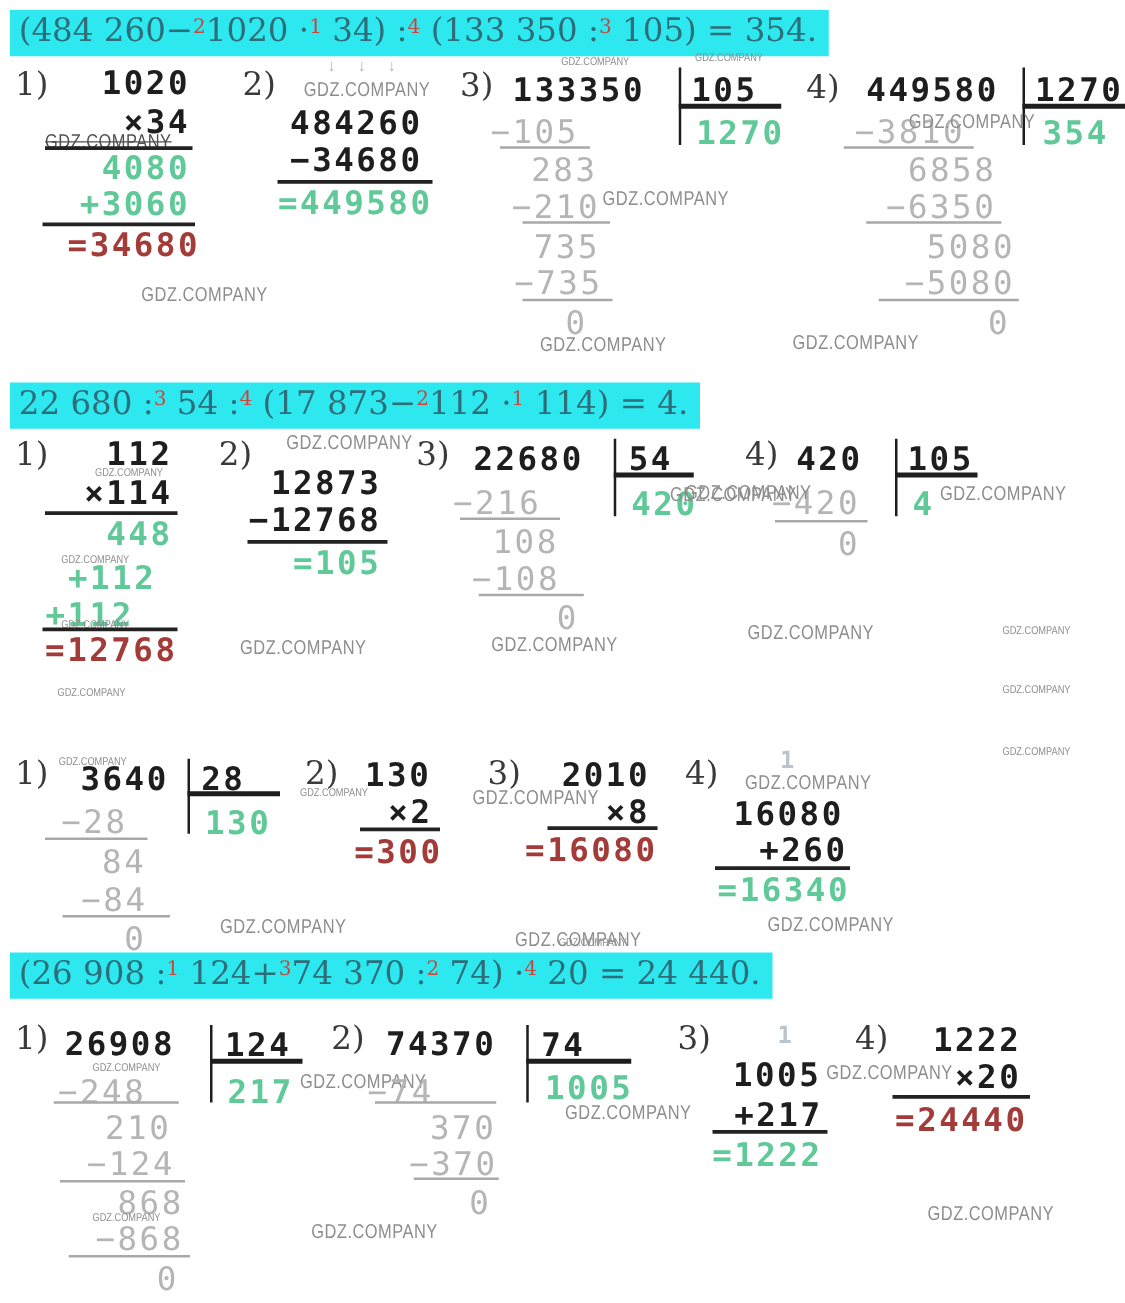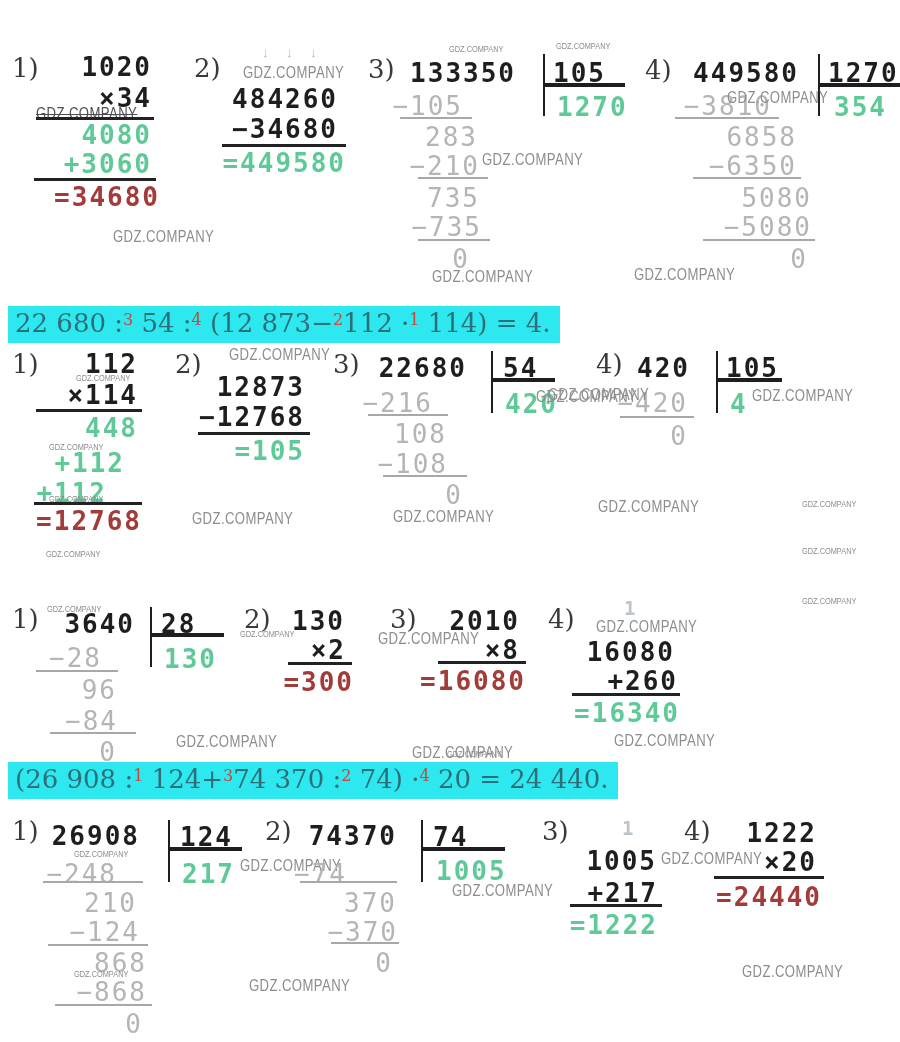--- a/index.html
+++ b/index.html
@@ -29,20 +29,21 @@
   .hrb{border-top:4px solid #1e1e1e}
   .vb{position:absolute;width:0;border-left:2px solid #1e1e1e}
   .carry{position:absolute;font:bold 19px "DejaVu Sans Mono",monospace;color:#b9c4cc;line-height:1}
   .arrows{position:absolute;font:13px "Liberation Sans",sans-serif;color:#b3b3b3;letter-spacing:7px}
 </style>
 </head>
 <body>
 
 <div id="cv">
 
+  <div class="hd" style="left:8px;top:8px"><span>(484 260−</span><span class="sup">2</span><span>1020 ·</span><span class="sup">1</span><span> 34) :</span><span class="sup">4</span><span> (133 350 :</span><span class="sup">3</span><span> 105) = 354.</span></div>
 
   <div class="lbl" style="left:12px;top:55px">1)</div>
   <div class="n ra" style="left:42px;top:54px;width:110px">1020</div>
   <div class="n ra" style="left:42px;top:85px;width:110px">×34</div>
   <div class="wm wmd" style="left:36px;top:105px">GDZ.COMPANY</div>
   <div class="hr" style="left:36px;top:117px;width:118px"></div>
   <div class="n g ra" style="left:42px;top:122px;width:110px">4080</div>
   <div class="n g ra" style="left:30px;top:151px;width:122px">+3060</div>
   <div class="hr" style="left:34px;top:178px;width:122px"></div>
   <div class="n r ra" style="left:34px;top:184px;width:126px">=34680</div>
@@ -87,21 +88,21 @@
   <div class="hr hrl" style="left:675px;top:117px;width:104px"></div>
   <div class="n gy ra" style="left:695px;top:124px;width:102px">6858</div>
   <div class="n gy ra" style="left:675px;top:153px;width:122px">−6350</div>
   <div class="hr hrl" style="left:693px;top:177px;width:108px"></div>
   <div class="n gy ra" style="left:710px;top:185px;width:102px">5080</div>
   <div class="n gy ra" style="left:690px;top:214px;width:122px">−5080</div>
   <div class="hr hrl" style="left:703px;top:239px;width:112px"></div>
   <div class="n gy ra" style="left:728px;top:246px;width:80px">0</div>
   <div class="wm" style="left:634px;top:266px">GDZ.COMPANY</div>
 
-  <div class="hd" style="left:8px;top:306px"><span>22 680 :</span><span class="sup">3</span><span> 54 :</span><span class="sup">4</span><span> (12 873−</span><span class="sup">2</span><span>112 ·</span><span class="sup">1</span><span> 114) = 4.</span></div>
+  <div class="hd" style="left:8px;top:306px"><span>22 680 :</span><span class="sup">3</span><span> 54 :</span><span class="sup">4</span><span> (17 873−</span><span class="sup">2</span><span>112 ·</span><span class="sup">1</span><span> 114) = 4.</span></div>
 
   <div class="lbl" style="left:12px;top:351px">1)</div>
   <div class="n ra" style="left:58px;top:351px;width:80px">112</div>
   <div class="wm wms" style="left:76px;top:373px">GDZ.COMPANY</div>
   <div class="n ra" style="left:58px;top:382px;width:80px">×114</div>
   <div class="hr" style="left:36px;top:409px;width:106px"></div>
   <div class="n g ra" style="left:58px;top:415px;width:80px">448</div>
   <div class="wm wms" style="left:49px;top:442px">GDZ.COMPANY</div>
   <div class="n g ra" style="left:45px;top:450px;width:80px">+112</div>
   <div class="n g ra" style="left:27px;top:480px;width:80px">+112</div>
@@ -152,21 +153,21 @@
 
   <div class="lbl" style="left:12px;top:606px">1)</div>
   <div class="wm wms" style="left:47px;top:604px">GDZ.COMPANY</div>
   <div class="n ra" style="left:55px;top:611px;width:80px">3640</div>
   <div class="vb" style="left:150px;top:607px;height:60px"></div>
   <div class="n" style="left:161px;top:611px">28</div>
   <div class="hr hrb" style="left:150px;top:633px;width:74px"></div>
   <div class="n g" style="left:164px;top:646px">130</div>
   <div class="n gy ra" style="left:22px;top:645px;width:80px">−28</div>
   <div class="hr hrl" style="left:36px;top:670px;width:82px"></div>
-  <div class="n gy ra" style="left:37px;top:677px;width:80px">96</div>
+  <div class="n gy ra" style="left:37px;top:677px;width:80px">84</div>
   <div class="n gy ra" style="left:38px;top:708px;width:80px">−84</div>
   <div class="hr hrl" style="left:50px;top:732px;width:86px"></div>
   <div class="n gy ra" style="left:37px;top:739px;width:80px">0</div>
   <div class="wm" style="left:176px;top:733px">GDZ.COMPANY</div>
 
   <div class="lbl" style="left:244px;top:606px">2)</div>
   <div class="n ra" style="left:265px;top:608px;width:80px">130</div>
   <div class="wm wms" style="left:240px;top:629px">GDZ.COMPANY</div>
   <div class="n ra" style="left:266px;top:637px;width:80px">×2</div>
   <div class="hr" style="left:288px;top:662px;width:64px"></div>

